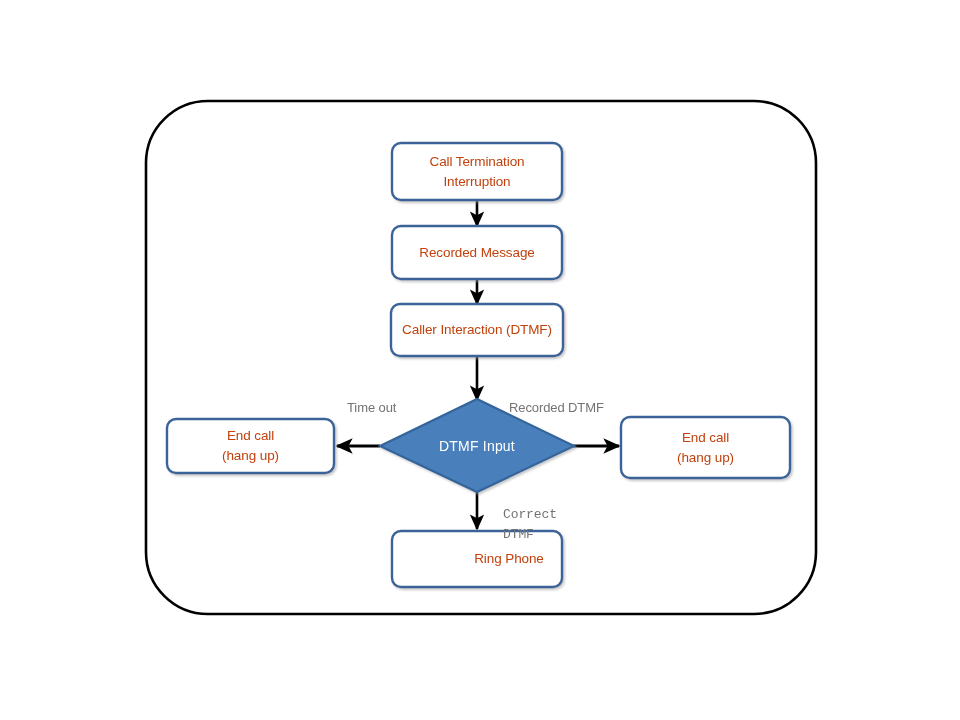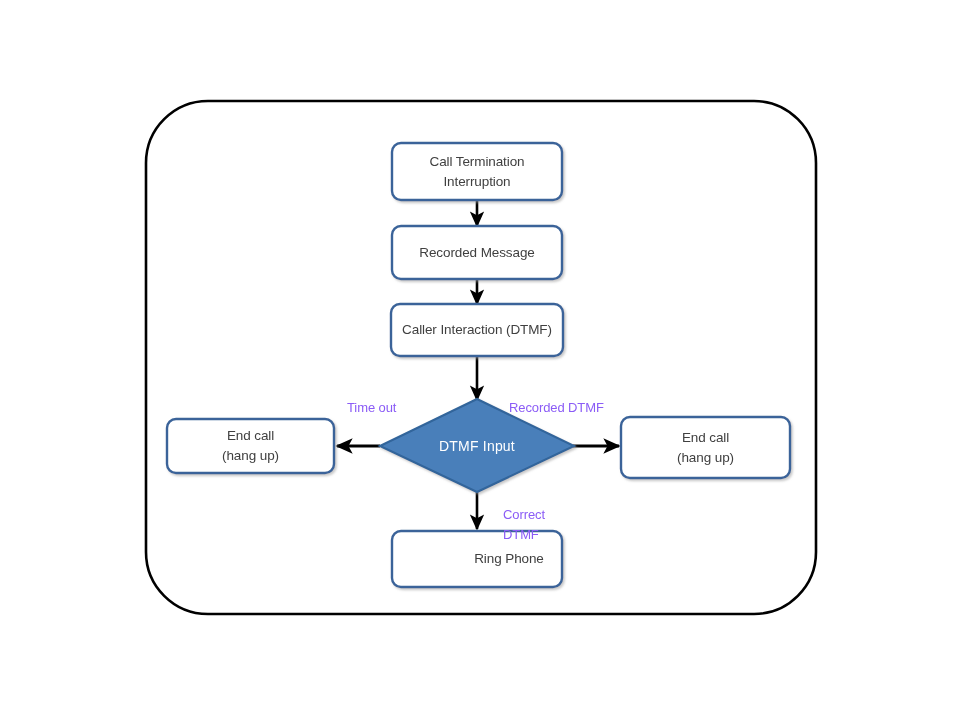--- a/index.html
+++ b/index.html
@@ -25,36 +25,36 @@
     width: 960px;
     height: 720px;
   }
   
   .node-label {
     position: absolute;
     display: flex;
     align-items: center;
     justify-content: center;
     text-align: center;
-    color: #404040;
+    color: #c2410c;
     font-family: "Liberation Sans", sans-serif;
     font-size: 13.5px;
     line-height: 1.45;
     letter-spacing: -0.1px;
     pointer-events: none;
     white-space: pre-line;
   }
   .node-label.on-fill {
     color: #ffffff;
     font-size: 14px;
     letter-spacing: 0.2px;
   }
   .edge-label {
     position: absolute;
-    color: #8b5cf6;
+    color: #737373;
     font-family: "Liberation Sans", sans-serif;
     font-size: 13px;
     line-height: 1.55;
     letter-spacing: -0.1px;
     white-space: pre-line;
     pointer-events: none;
   }
 </style>
 </head>
 <body>
@@ -113,16 +113,16 @@
 
   <div class="node-label" style="left:621px; top:417px; width:169px; height:61px;">End call
 (hang up)</div>
 
   <div class="node-label" style="left:392px; top:531px; width:170px; height:56px;margin-left:32px;">Ring Phone</div>
 
   <div class="edge-label" style="left:347px; top:398px;">Time out</div>
 
   <div class="edge-label" style="left:509px; top:398px;">Recorded DTMF</div>
 
-  <div class="edge-label" style="left:503px; top:505px;">Correct
+  <div class="edge-label" style="left:503px; top:505px;font-family:Liberation Mono, monospace;">Correct
 DTMF</div>
 
 </div>
 
 </body></html>

